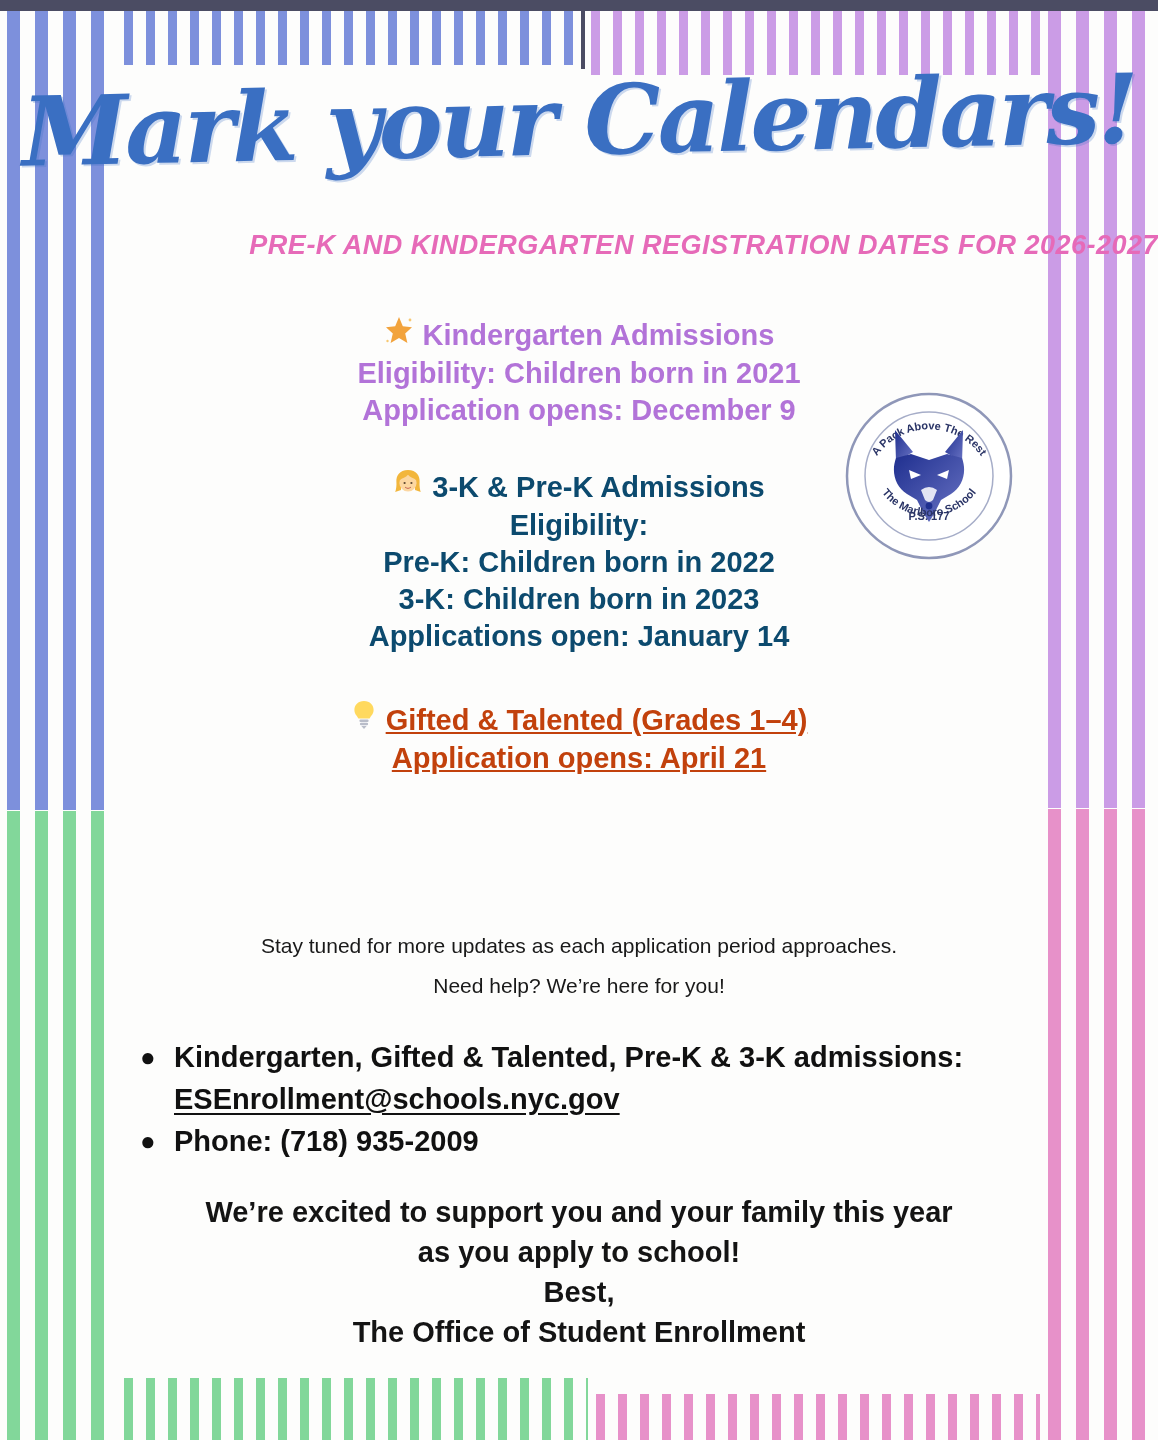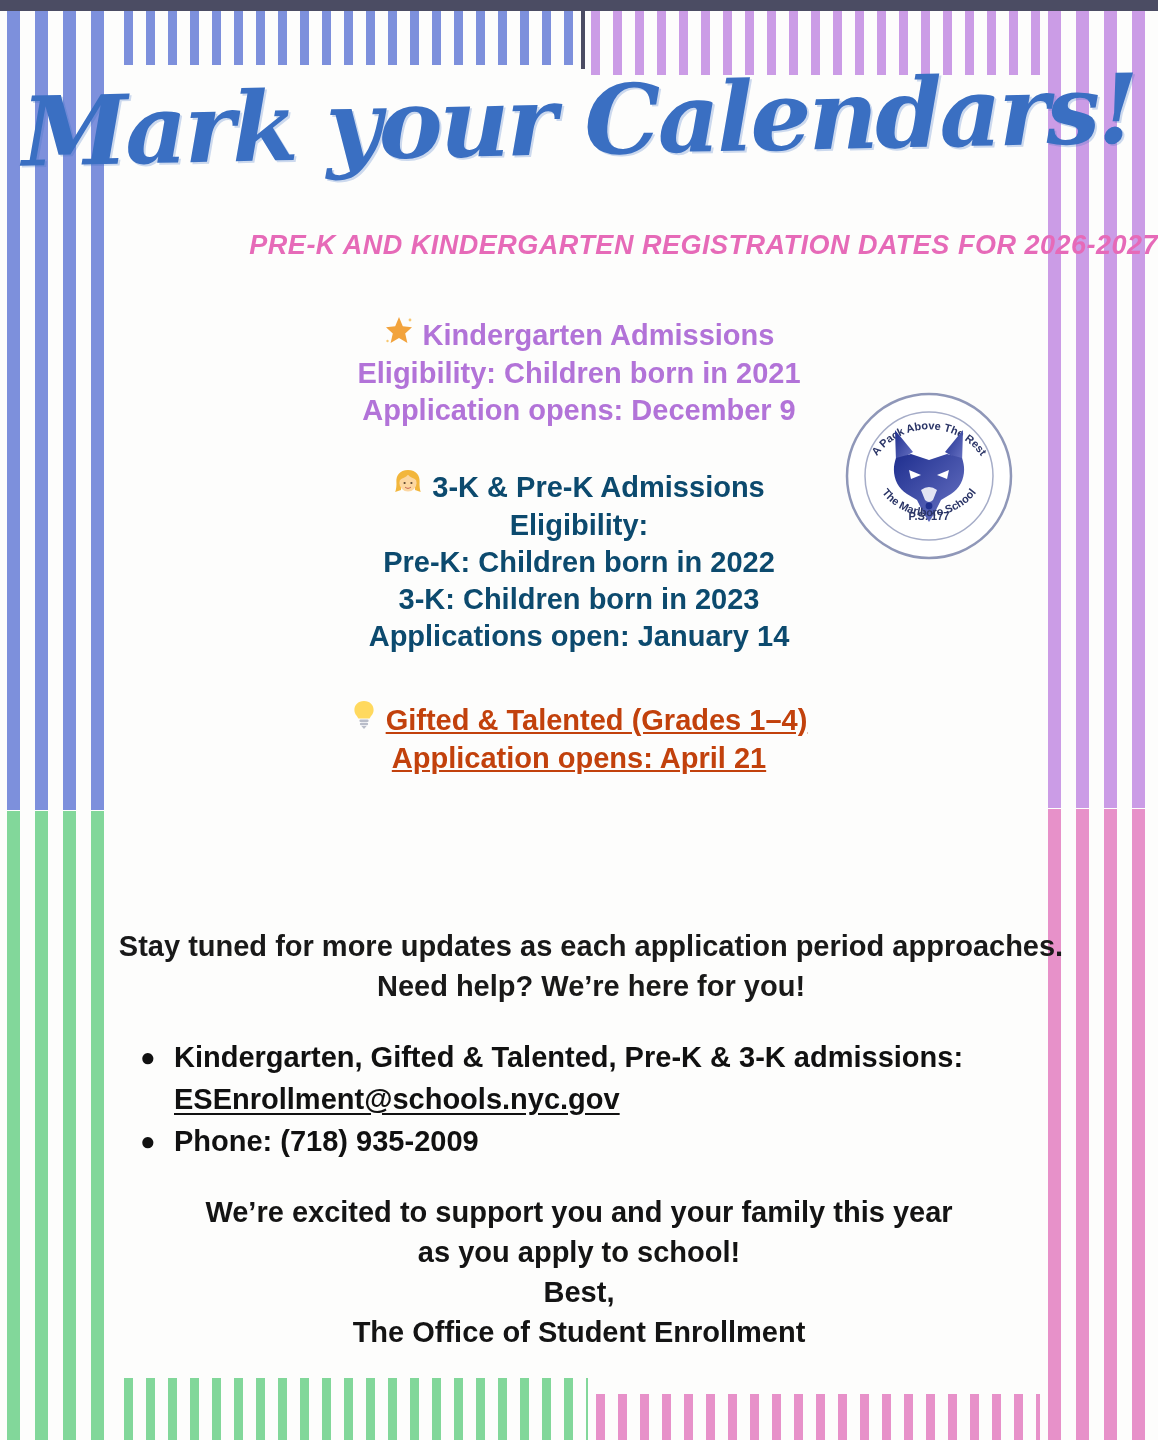--- a/index.html
+++ b/index.html
@@ -57,22 +57,22 @@
 
   .section{position:absolute;left:109px;width:940px;text-align:center;font-weight:700;}
   .section .heading{display:flex;align-items:center;justify-content:center;gap:9px;}
   .sec-k{top:316px;color:#b273d8;font-size:29px;line-height:37px;}
   .sec-p{top:468px;color:#0c4a6e;font-size:29px;line-height:37px;}
   .sec-g{top:700px;color:#c2410c;font-size:29px;line-height:38px;text-decoration:underline;}
   .sec-g .para{margin-top:2px;}
 
   .icon-svg{display:inline-block;vertical-align:-4px;}
 
-  .info{position:absolute;left:92px;top:926px;width:998px;text-align:center;
-        color:#191919;font-weight:700;font-size:29px;line-height:40px;}
+  .info{position:absolute;left:80px;top:926px;width:998px;text-align:center;
+        color:#191919;font-weight:400;font-size:21px;line-height:40px;}
 
   .contacts{position:absolute;left:140px;top:1036px;width:940px;
             color:#111;font-weight:700;font-size:29px;line-height:42px;}
   .contacts .row{display:flex;}
   .contacts .dot{width:34px;flex:0 0 34px;font-size:26px;}
   .contacts a{color:#111;text-decoration:underline;text-underline-offset:4px;}
 
   .closing{position:absolute;left:80px;top:1192px;width:998px;text-align:center;
            color:#141414;font-weight:700;font-size:29px;line-height:40px;}
 

